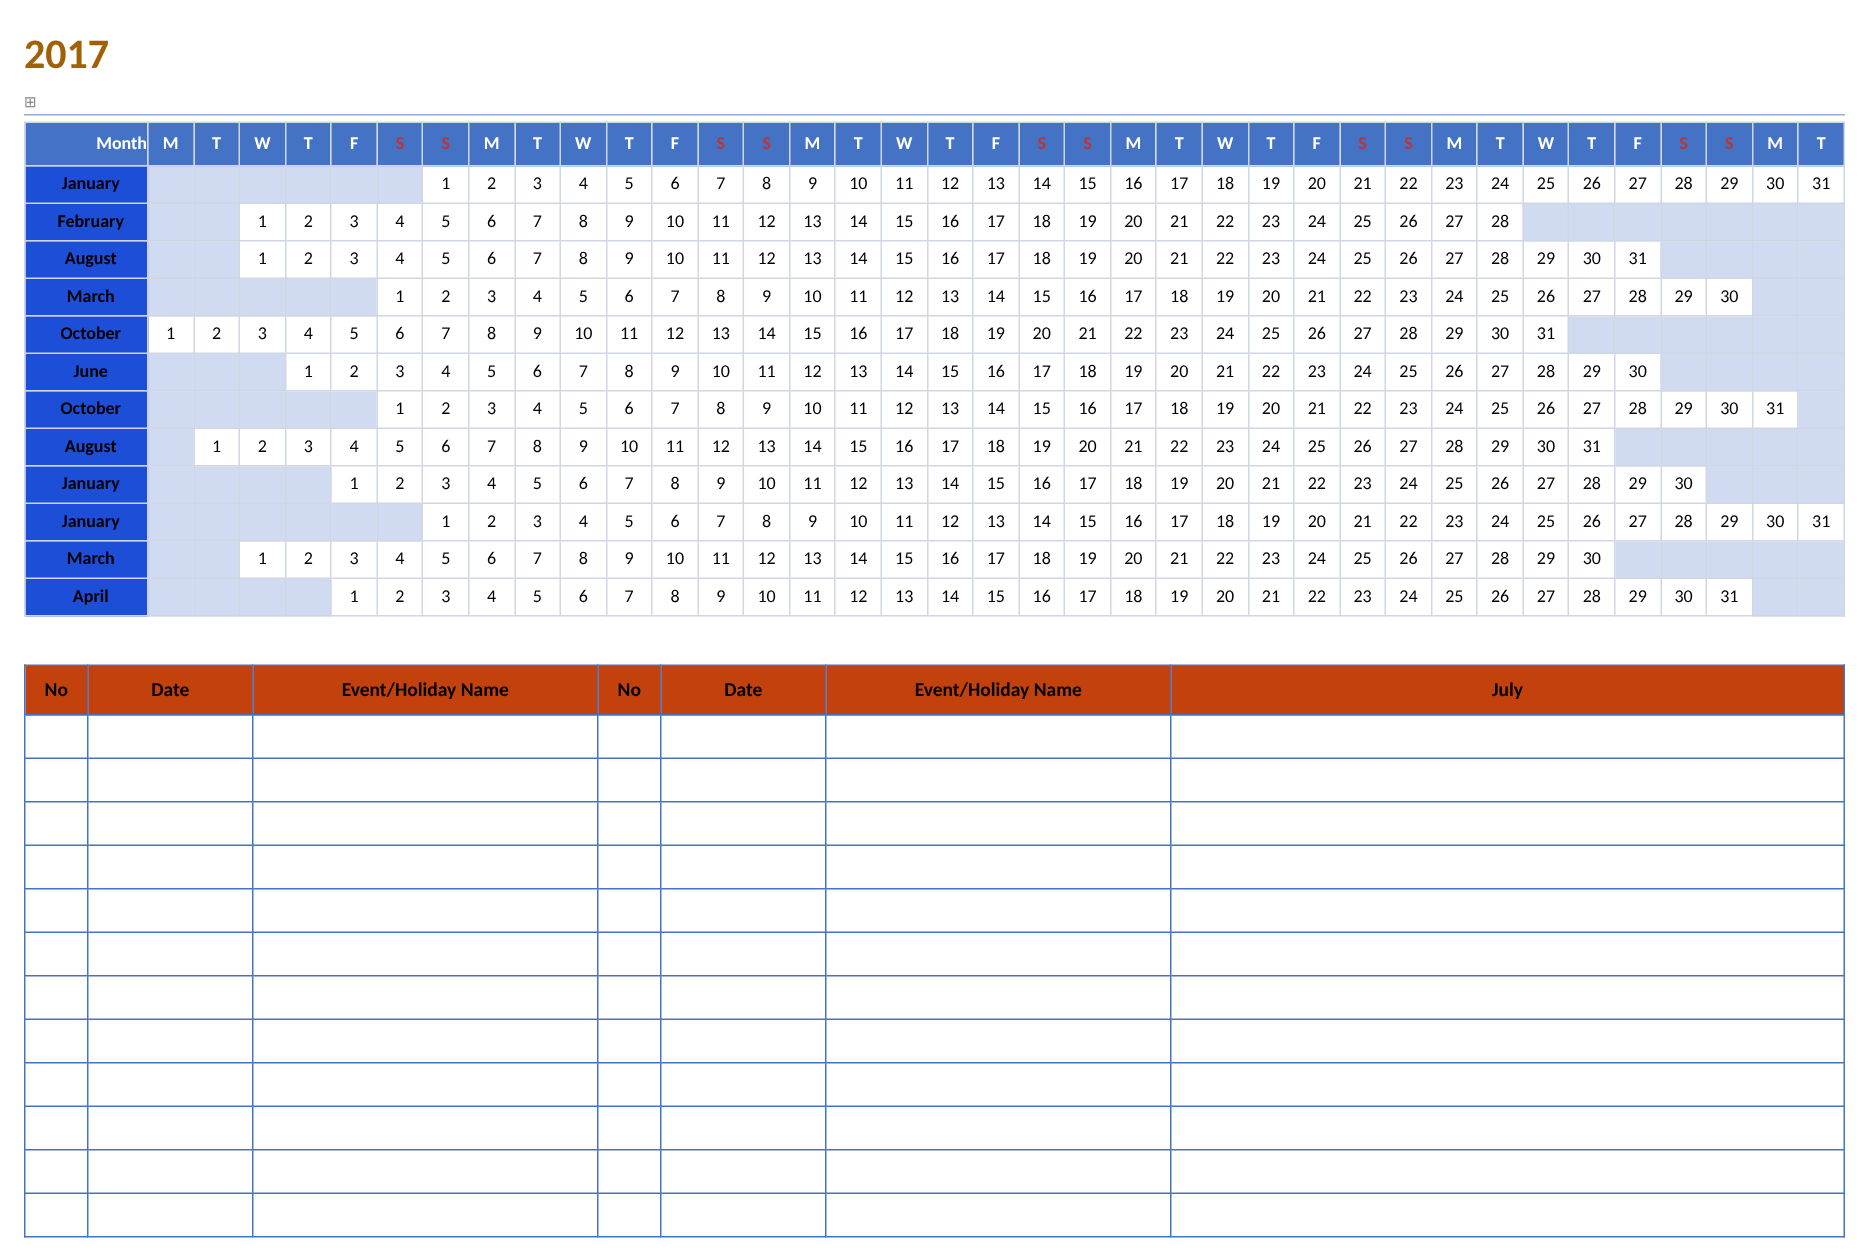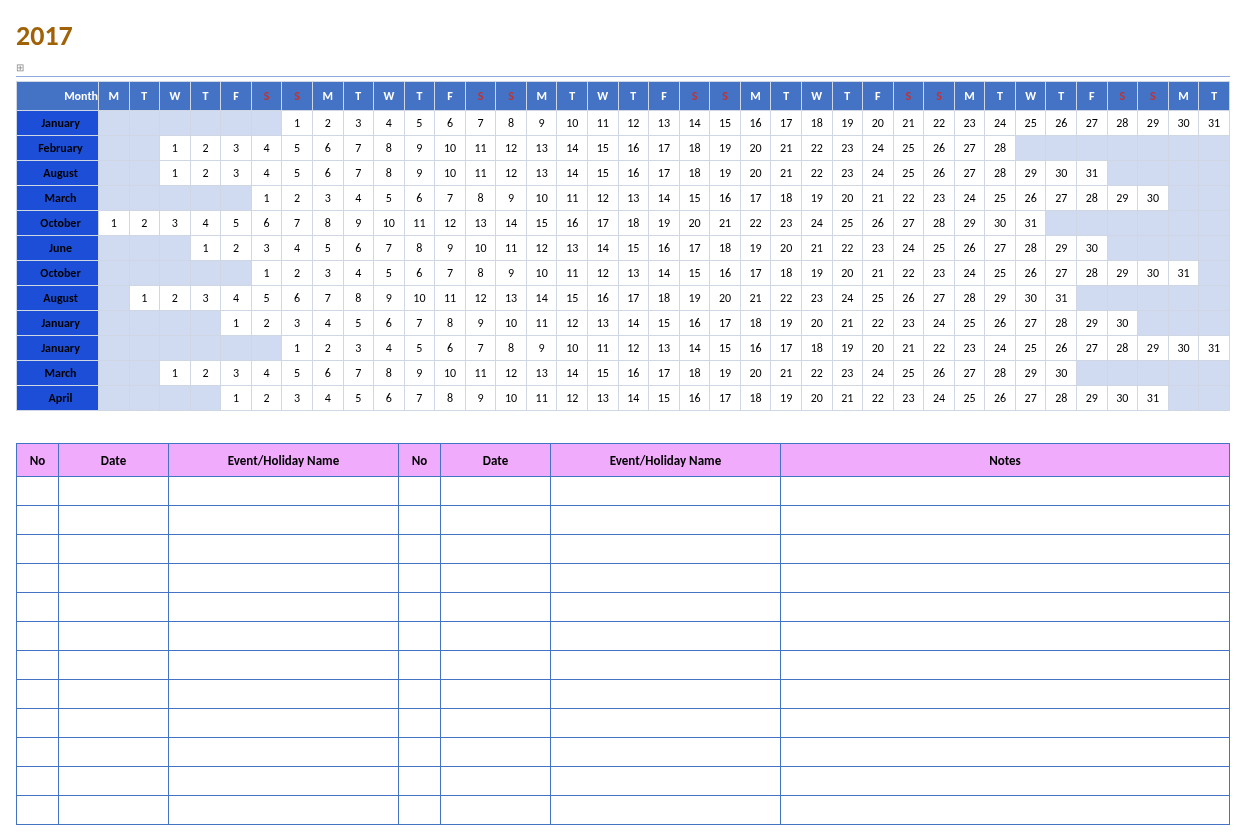--- a/index.html
+++ b/index.html
@@ -62,21 +62,21 @@
   width: 100%;
   margin-top: 32px;
   table-layout: fixed;
 }
 .events-table th, .events-table td {
   border: 1px solid #4472c4;
   font-size: 13px;
   height: 26px;
 }
 .events-table th {
-  background: #f0abfc;
+  background: #c2410c;
   font-weight: bold;
   text-align: center;
   height: 30px;
 }
 .col-no { width: 42px; }
 .col-date { width: 110px; }
 .col-event { width: 230px; }
 .col-notes { width: auto; }
 .anchor-icon {
   font-size: 10px;
@@ -632,21 +632,21 @@
     <col class="col-notes">
   </colgroup>
   <thead>
     <tr>
       <th>No</th>
       <th>Date</th>
       <th>Event/Holiday Name</th>
       <th>No</th>
       <th>Date</th>
       <th>Event/Holiday Name</th>
-      <th>Notes</th>
+      <th>July</th>
     </tr>
   </thead>
   <tbody id="events-body">
       <tr>
         <td></td>
         <td></td>
         <td></td>
         <td></td>
         <td></td>
         <td></td>

